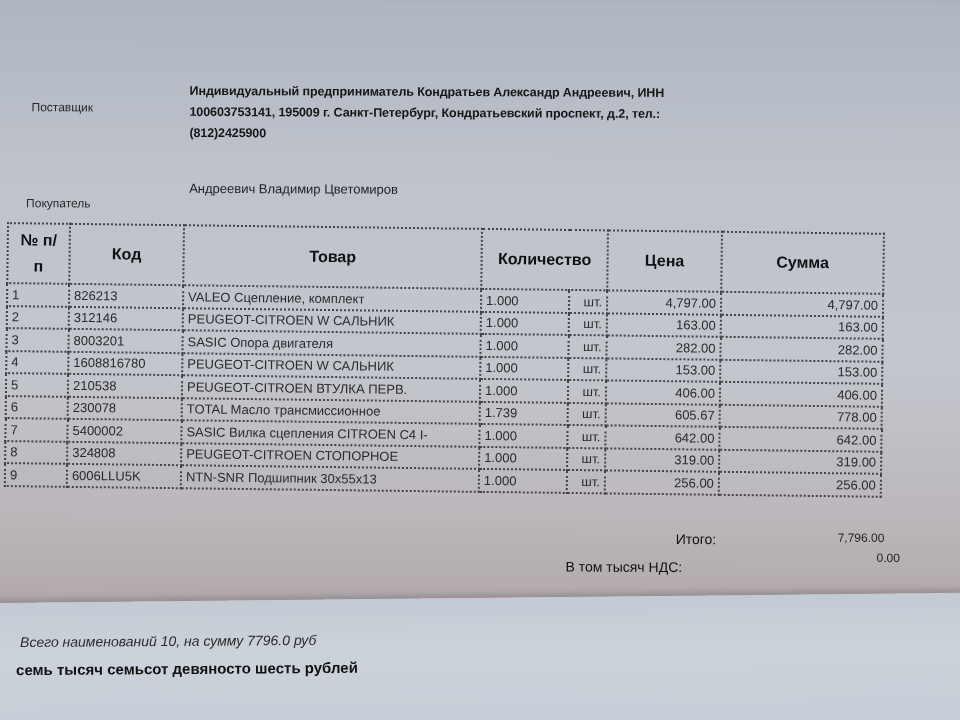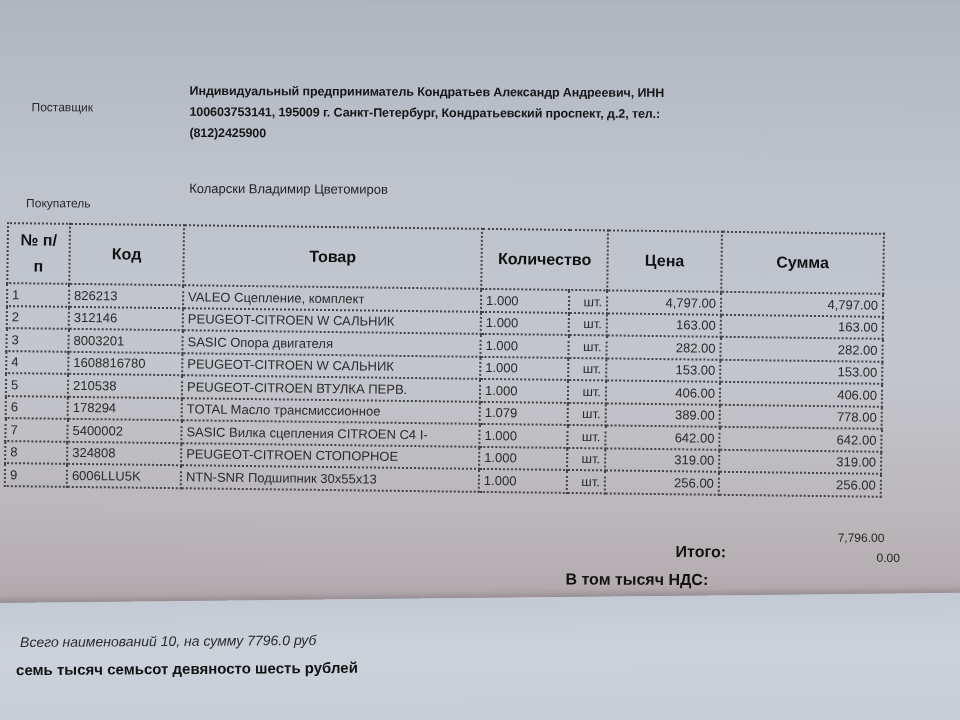--- a/index.html
+++ b/index.html
@@ -32,38 +32,38 @@
   table.inv th{height:58px;font-size:16px;font-weight:bold;color:#111;}
   table.inv td{height:20.5px;}
   .c-no{width:52px;}
   .c-code{width:104px;}
   .c-name{width:288px;}
   .c-qty{width:78px;text-align:left;}
   .c-unit{width:28px;text-align:right;}
   .c-price{width:104px;text-align:right;}
   .c-sum{width:152px;text-align:right;}
   th.c-no{font-size:15px;line-height:26px;}
-  .totals{position:absolute;font-weight:bold;font-size:16px;color:#111;margin-top:12px;}
+  .totals{position:absolute;font-weight:normal;font-size:14px;color:#111;}
   .tval{position:absolute;font-size:12px;color:#222;}
   .footer1{position:absolute;left:20px;top:633px;font-size:14px;color:#2a2a2a;font-style:italic;transform:rotate(-0.4deg);}
   .footer2{position:absolute;left:16px;top:660px;font-size:15px;font-weight:bold;color:#111;transform:rotate(-0.4deg);}
 </style>
 </head>
 <body>
 
 <div class="sheet">
   <div class="lbl" style="left:42px;top:100px;">Поставщик</div>
   <div class="supplier-text">
     <div>Индивидуальный предприниматель Кондратьев Александр Андреевич, ИНН</div>
     <div>100603753141, 195009 г. Санкт-Петербург, Кондратьевский проспект, д.2, тел.:</div>
     <div>(812)2425900</div>
   </div>
 
   <div class="lbl" style="left:37px;top:196px;">Покупатель</div>
-  <div class="buyer-text">Коларски Владимир Цветомиров</div>
+  <div class="buyer-text">Андреевич Владимир Цветомиров</div>
 
   <table class="inv">
     <thead>
       <tr>
         <th class="c-no">
           <div>№ п/</div>
           <div>п</div>
         </th>
         <th class="c-code">Код</th>
         <th class="c-name">Товар</th>
@@ -113,25 +113,25 @@
         <td class="c-no">5</td>
         <td class="c-code">210538</td>
         <td class="c-name">PEUGEOT-CITROEN ВТУЛКА ПЕРВ.</td>
         <td class="c-qty">1.000</td>
         <td class="c-unit">шт.</td>
         <td class="c-price">406.00</td>
         <td class="c-sum">406.00</td>
       </tr>
       <tr>
         <td class="c-no">6</td>
-        <td class="c-code">178294</td>
+        <td class="c-code">230078</td>
         <td class="c-name">TOTAL Масло трансмиссионное</td>
-        <td class="c-qty">1.079</td>
+        <td class="c-qty">1.739</td>
         <td class="c-unit">шт.</td>
-        <td class="c-price">389.00</td>
+        <td class="c-price">605.67</td>
         <td class="c-sum">778.00</td>
       </tr>
       <tr>
         <td class="c-no">7</td>
         <td class="c-code">5400002</td>
         <td class="c-name">SASIC Вилка сцепления CITROEN C4 I-</td>
         <td class="c-qty">1.000</td>
         <td class="c-unit">шт.</td>
         <td class="c-price">642.00</td>
         <td class="c-sum">642.00</td>

